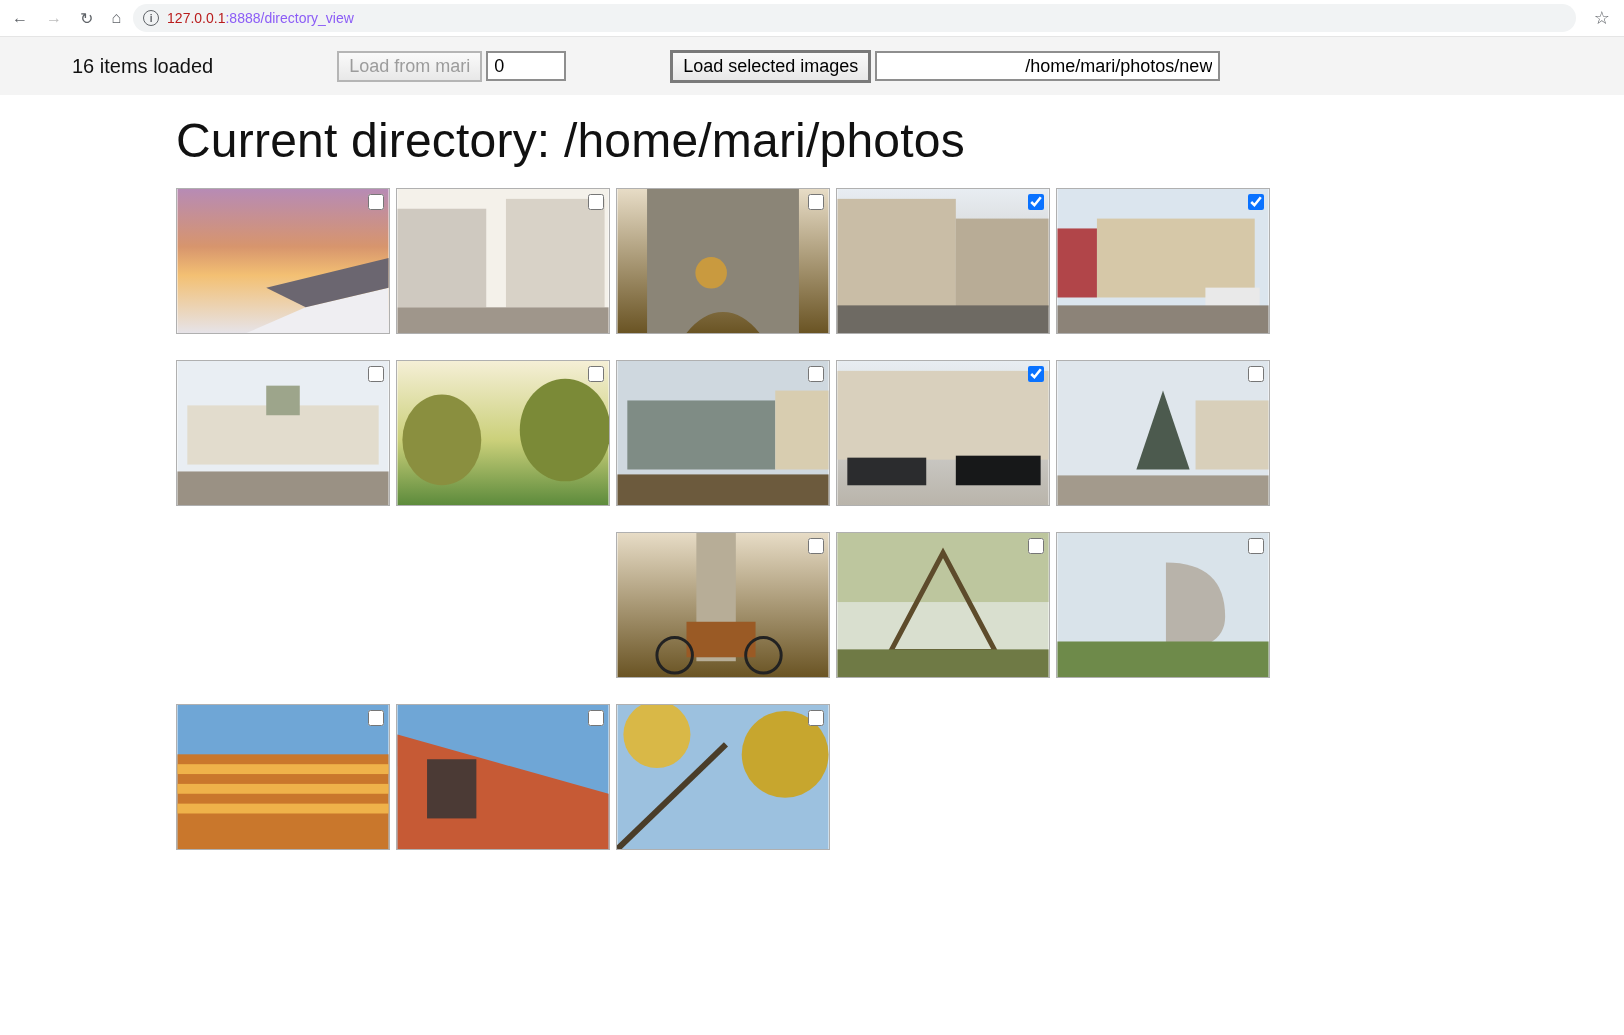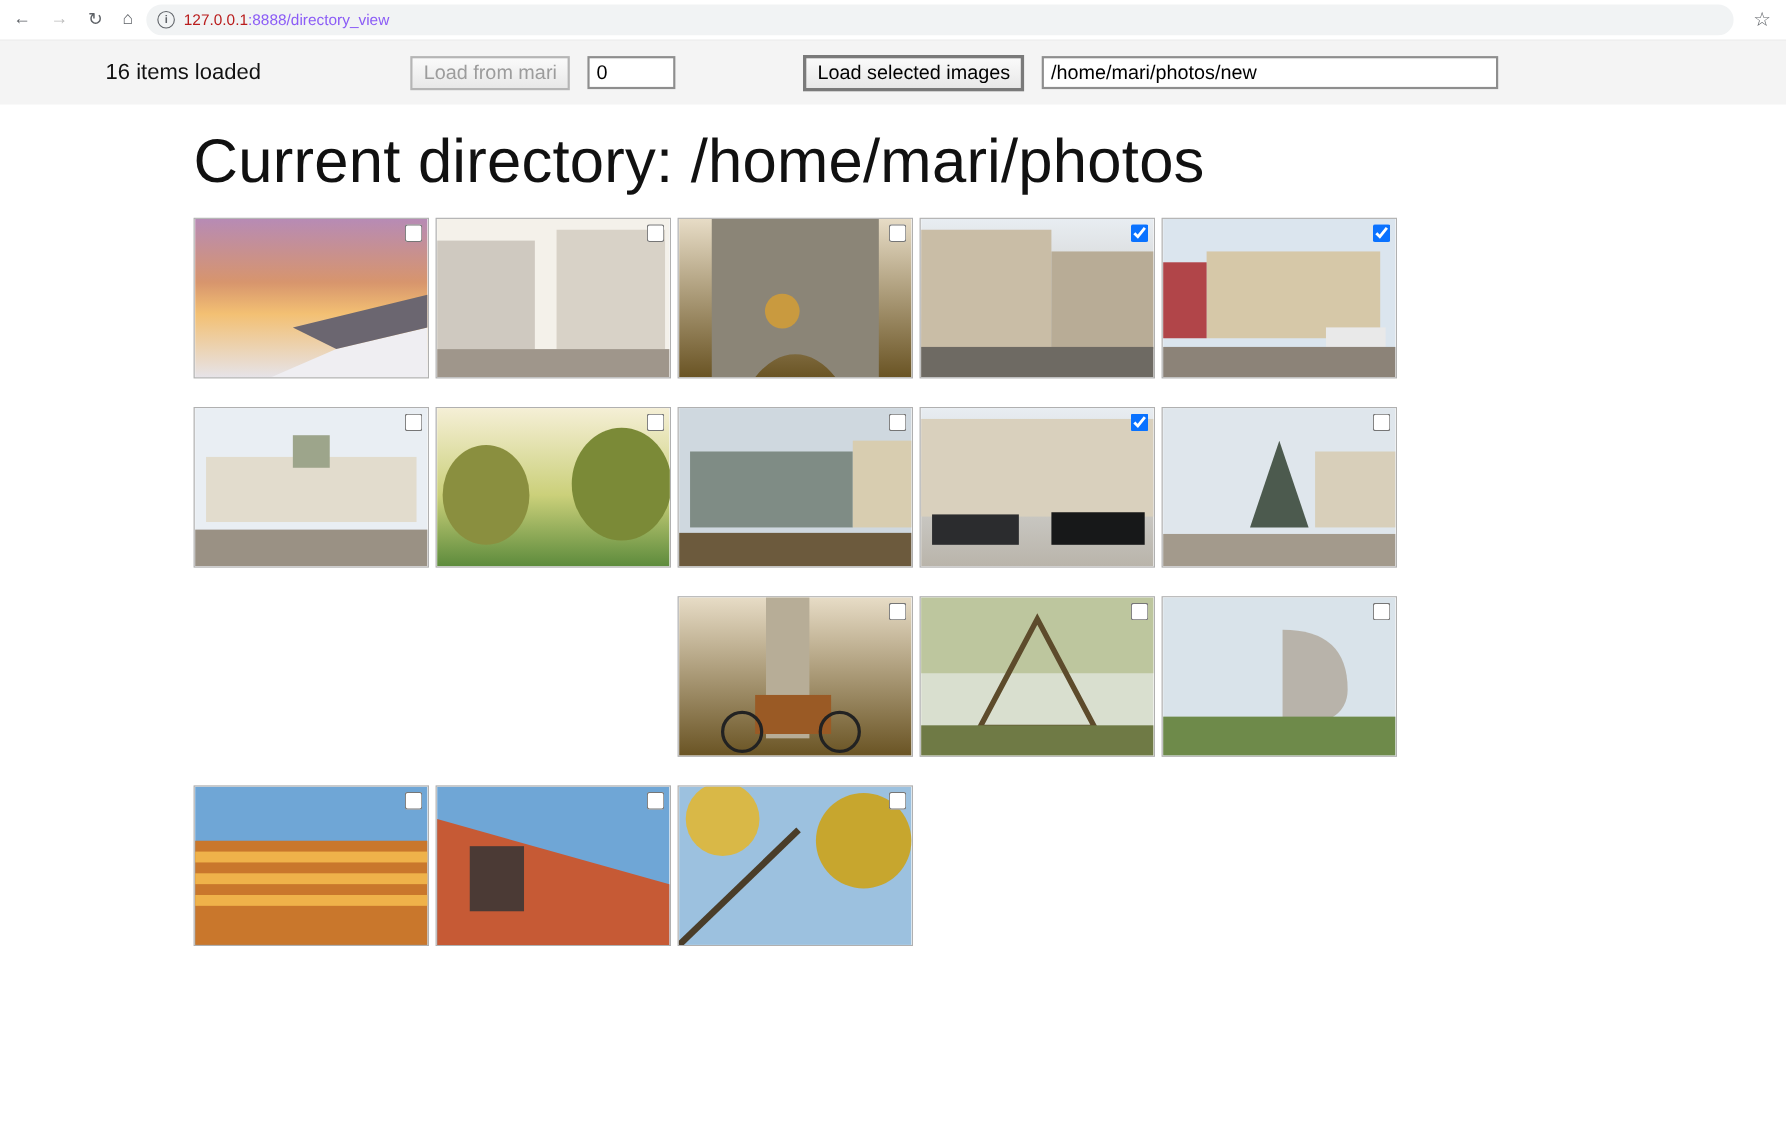--- a/index.html
+++ b/index.html
@@ -10,31 +10,31 @@
   .nav-icons { display:flex; align-items:center; gap:18px; color:#5f6368; font-size:16px; padding-left:4px; }
   .nav-icons span { cursor:pointer; }
   .nav-icons .disabled { color:#bdbdbd; }
   .address-bar { flex:1; height:28px; background:#f1f3f4; border-radius:14px; display:flex; align-items:center; padding:0 10px; color:#202124; font-size:14px; gap:8px; }
   .address-bar .info-icon { width:16px; height:16px; border:1.4px solid #5f6368; border-radius:50%; display:inline-flex; align-items:center; justify-content:center; font-size:10px; font-weight:bold; color:#5f6368; }
   .address-bar .path { color:#8b5cf6; }
   .address-bar .host { color:#b91c1c; }
   .star { color:#5f6368; font-size:18px; padding:0 6px; cursor:pointer; }
 
   
-  .toolbar { background:#f4f4f4; height:58px; display:flex; align-items:center; padding:0 96px; gap:16px; font-size:20px; }
+  .toolbar { background:#f4f4f4; height:58px; display:flex; align-items:center; padding:0 72px; gap:4px; font-size:20px; }
   .toolbar .status { flex:0 0 auto; font-weight:400; color:#111; margin-right:120px; }
   .toolbar button { font-size:18px; background:linear-gradient(#fafafa,#e8e8e8); border:2px solid #a8a8a8; padding:3px 10px; cursor:pointer; font-family:inherit; }
   .toolbar button.load { color:#9c9c9c; border-color:#b5b5b5; }
   .toolbar button.move { border:3px solid #7a7a7a; }
   .toolbar input[type=text] { font-size:18px; height:30px; border:2px solid #8e8e8e; padding:2px 6px; font-family:inherit; }
   .toolbar .index-input { width:80px; margin-right:100px; }
-  .toolbar .dest-input { width:415px; border:2px solid #333; }
+  .toolbar .dest-input { width:345px; border:2px solid #333;text-align:right; }
 
   .container { padding:8px 176px 24px 176px; }
-  .heading { font-size:56px; font-weight:400; margin:10px 0 20px 0; color:#111; letter-spacing:0.2px; }
+  .heading { font-size:48px; font-weight:400; margin:10px 0 20px 0; color:#111; letter-spacing:0.2px; }
 
   .grid { display:grid; grid-template-columns: repeat(5, 214px); column-gap:6px; row-gap:26px; }
   .cell { position:relative; }
   .thumb { position:relative; width:214px; height:146px; border:1px solid #b0b0b0; background:#eee; box-shadow:0 0 0 3px #fff inset; overflow:hidden; }
   .thumb svg { display:block; width:100%; height:100%; }
   .chk { position:absolute; top:6px; right:6px; width:16px; height:16px; margin:0; cursor:pointer; accent-color:#0a72ff; }
   .empty { visibility:hidden; }
 </style>
 </head>
 <body>

